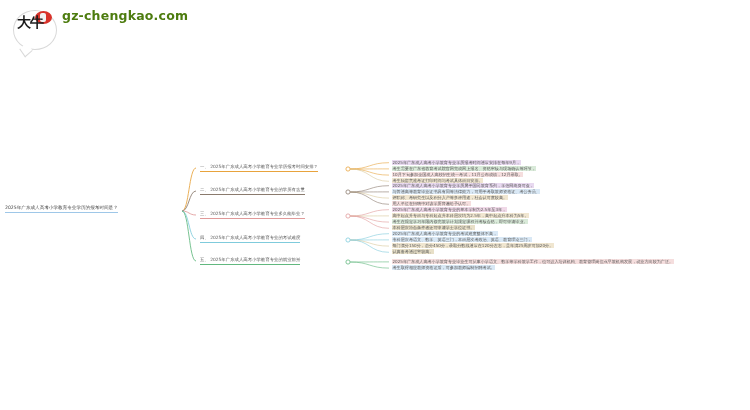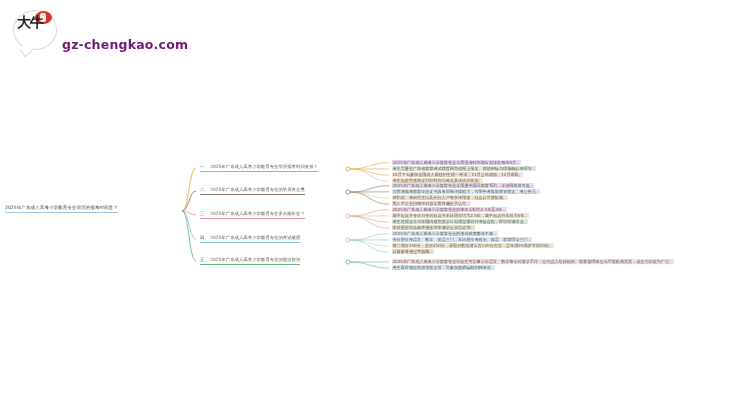--- a/index.html
+++ b/index.html
@@ -4,21 +4,21 @@
 <style>
   html,body{margin:0;padding:0;}
   body{
     width:750px;height:410px;background:#ffffff;
     font-family:"Liberation Sans","DejaVu Sans",sans-serif;
     overflow:hidden;position:relative;
   }
   #stage{position:relative;width:750px;height:410px;}
 
   
-  .logo-wrap{position:absolute;left:12px;top:8px;display:flex;align-items:flex-end;gap:6px;}
+  .logo-wrap{position:absolute;left:12px;top:8px;display:flex;align-items:flex-start;gap:6px;}
   .logo-mark{position:relative;width:44px;height:44px;flex:0 0 44px;}
   .bubble{
     position:absolute;left:1px;top:2px;width:42px;height:38px;
     background:#ffffff;border:1.6px solid #d9d9d9;border-radius:50%;
   }
   .bubble:after{
     content:"";position:absolute;left:7px;bottom:-6px;width:9px;height:9px;
     background:#ffffff;border-right:1.6px solid #d9d9d9;border-bottom:1.6px solid #d9d9d9;
     transform:rotate(55deg) skew(6deg);
   }
@@ -34,21 +34,21 @@
     position:absolute;left:5px;top:8px;width:30px;height:28px;
     color:#1a1a1a;font-size:14px;line-height:13px;font-weight:700;
     font-family:"DejaVu Sans",sans-serif;letter-spacing:-1px;
   }
   .logo-text{display:flex;flex-direction:column;justify-content:center;}
   .logo-title{
     color:#1f9d3c;font-size:21px;font-weight:700;letter-spacing:0.5px;
     font-family:"DejaVu Sans",sans-serif;line-height:24px;white-space:nowrap;
   }
   .logo-sub{
-    color:#701a75;font-size:12.5px;font-weight:700;letter-spacing:0.2px;
+    color:#4d7c0f;font-size:12.5px;font-weight:700;letter-spacing:0.2px;
     font-family:"DejaVu Sans",sans-serif;line-height:15px;white-space:nowrap;
   }
 
   
   #map{position:absolute;left:0;top:0;width:750px;height:410px;}
   svg.links{position:absolute;left:0;top:0;width:750px;height:410px;pointer-events:none;}
 
   .node{
     position:absolute;white-space:nowrap;
     font-family:"DejaVu Sans","Liberation Sans",sans-serif;

